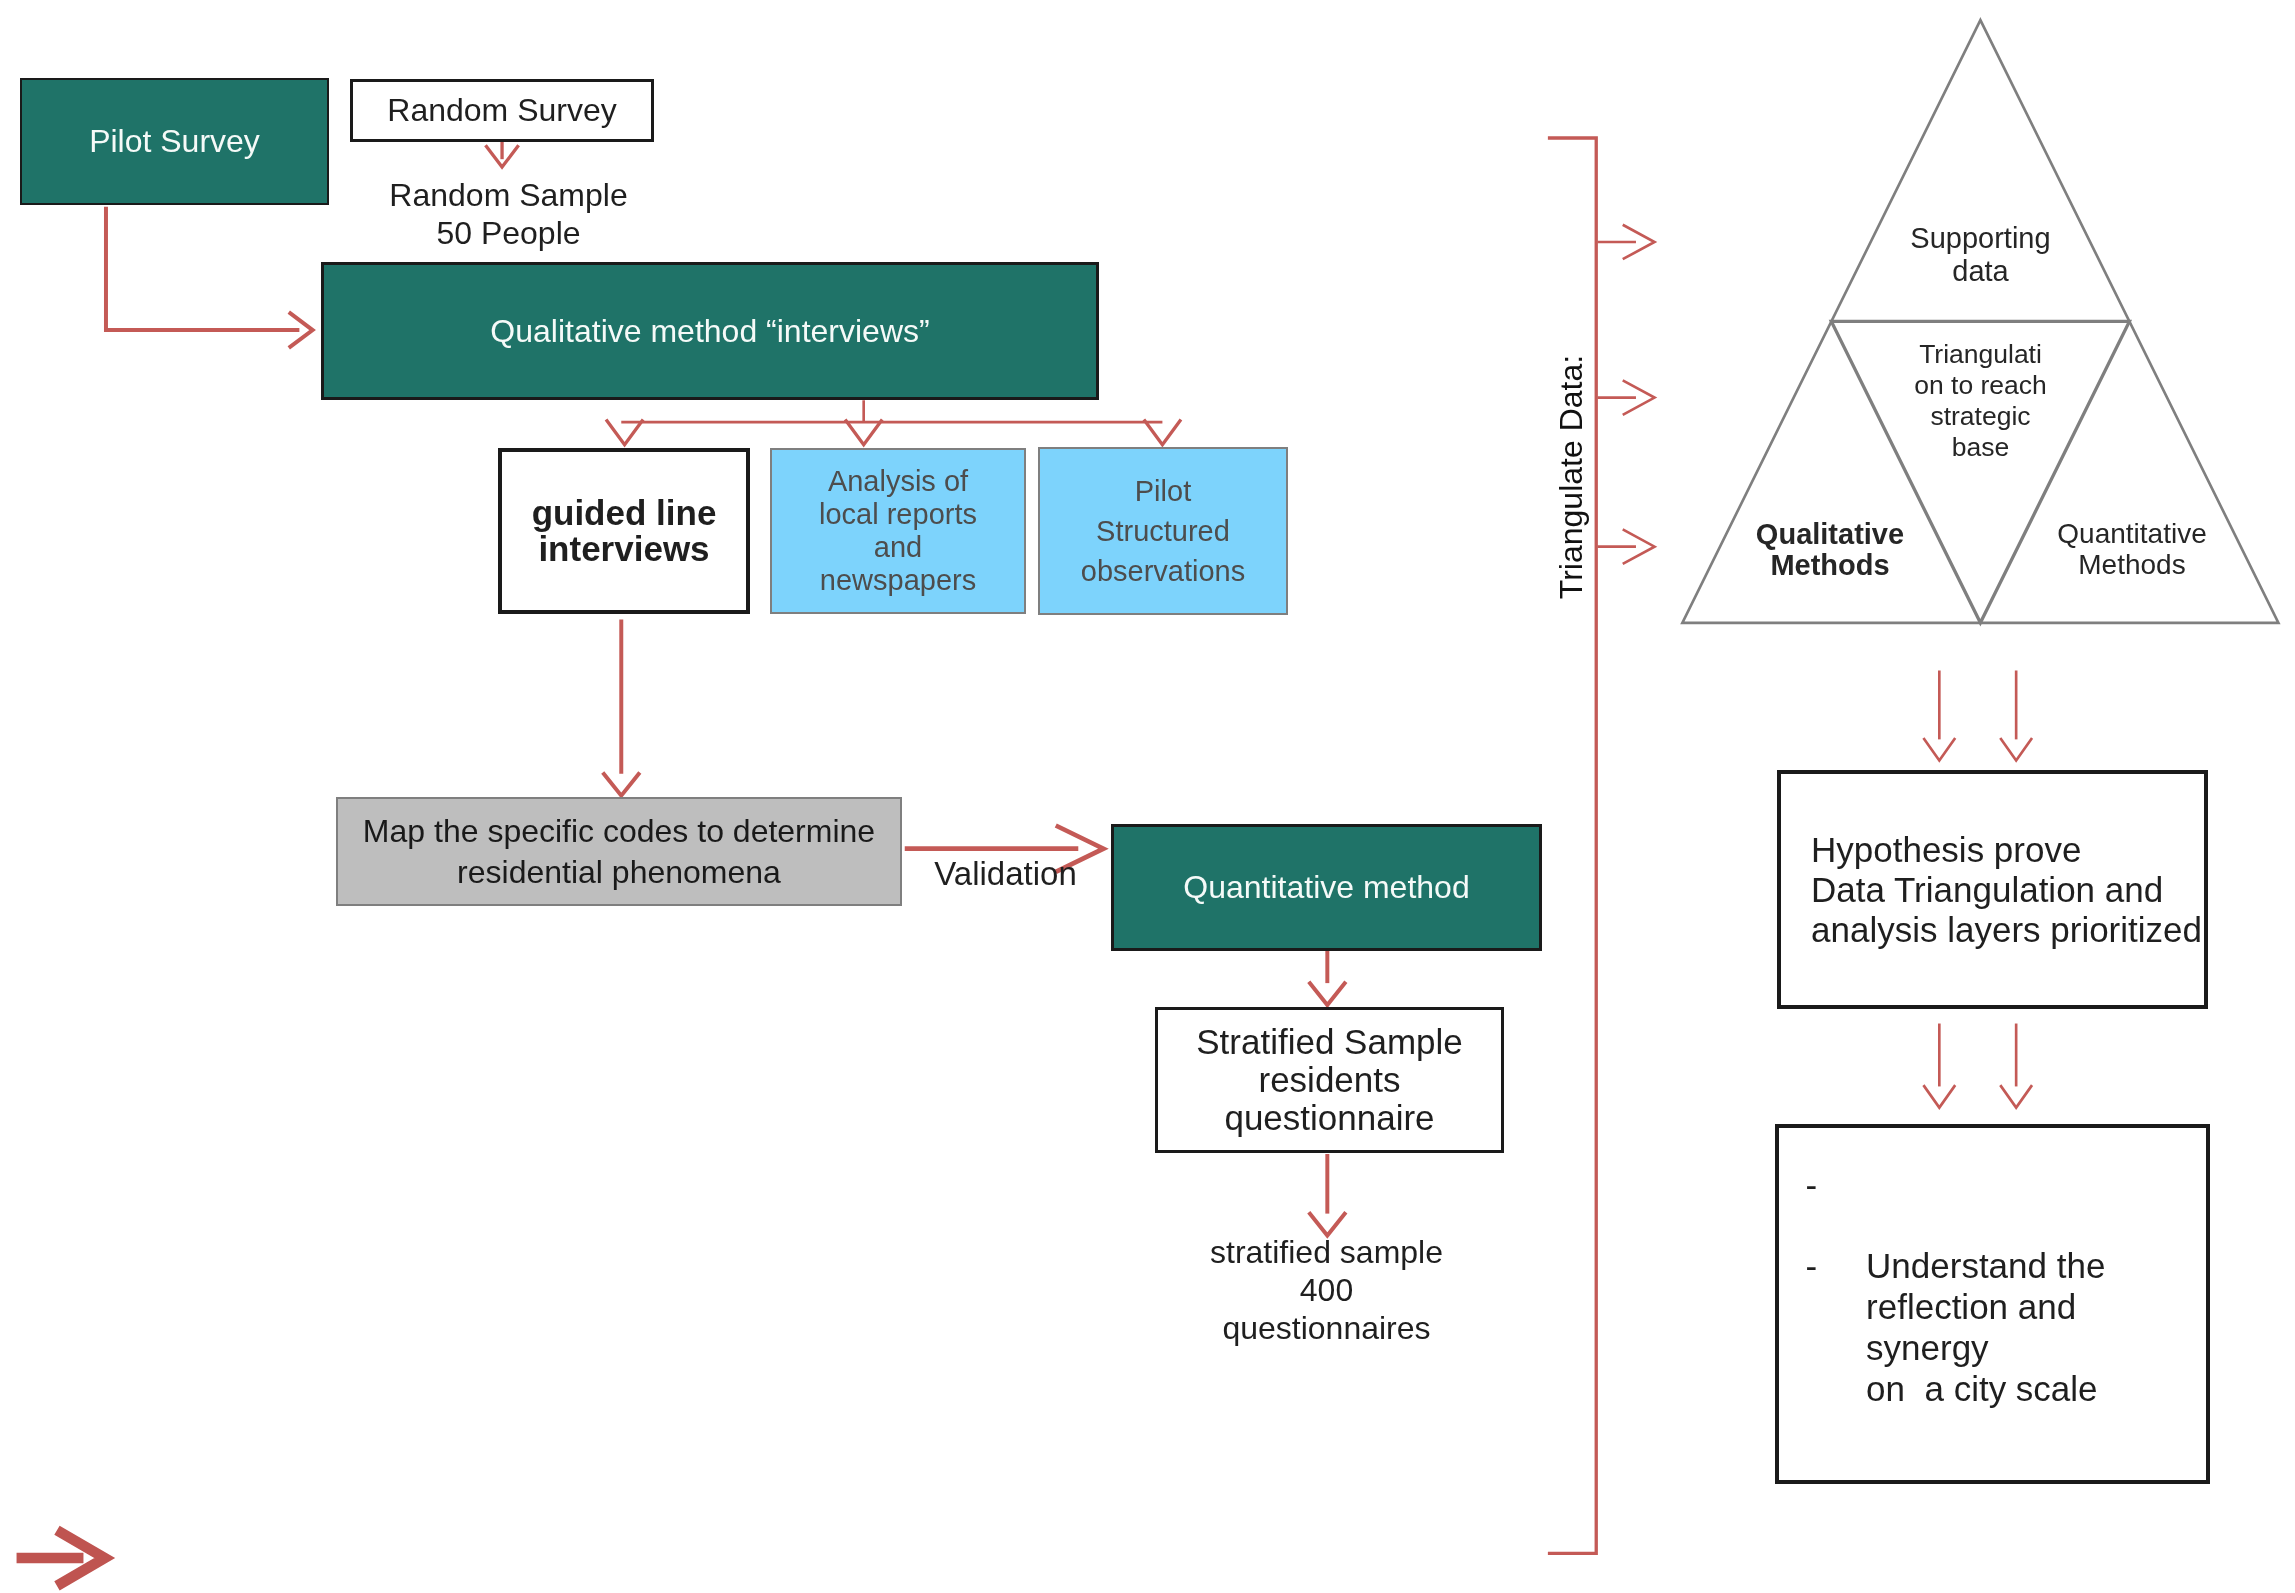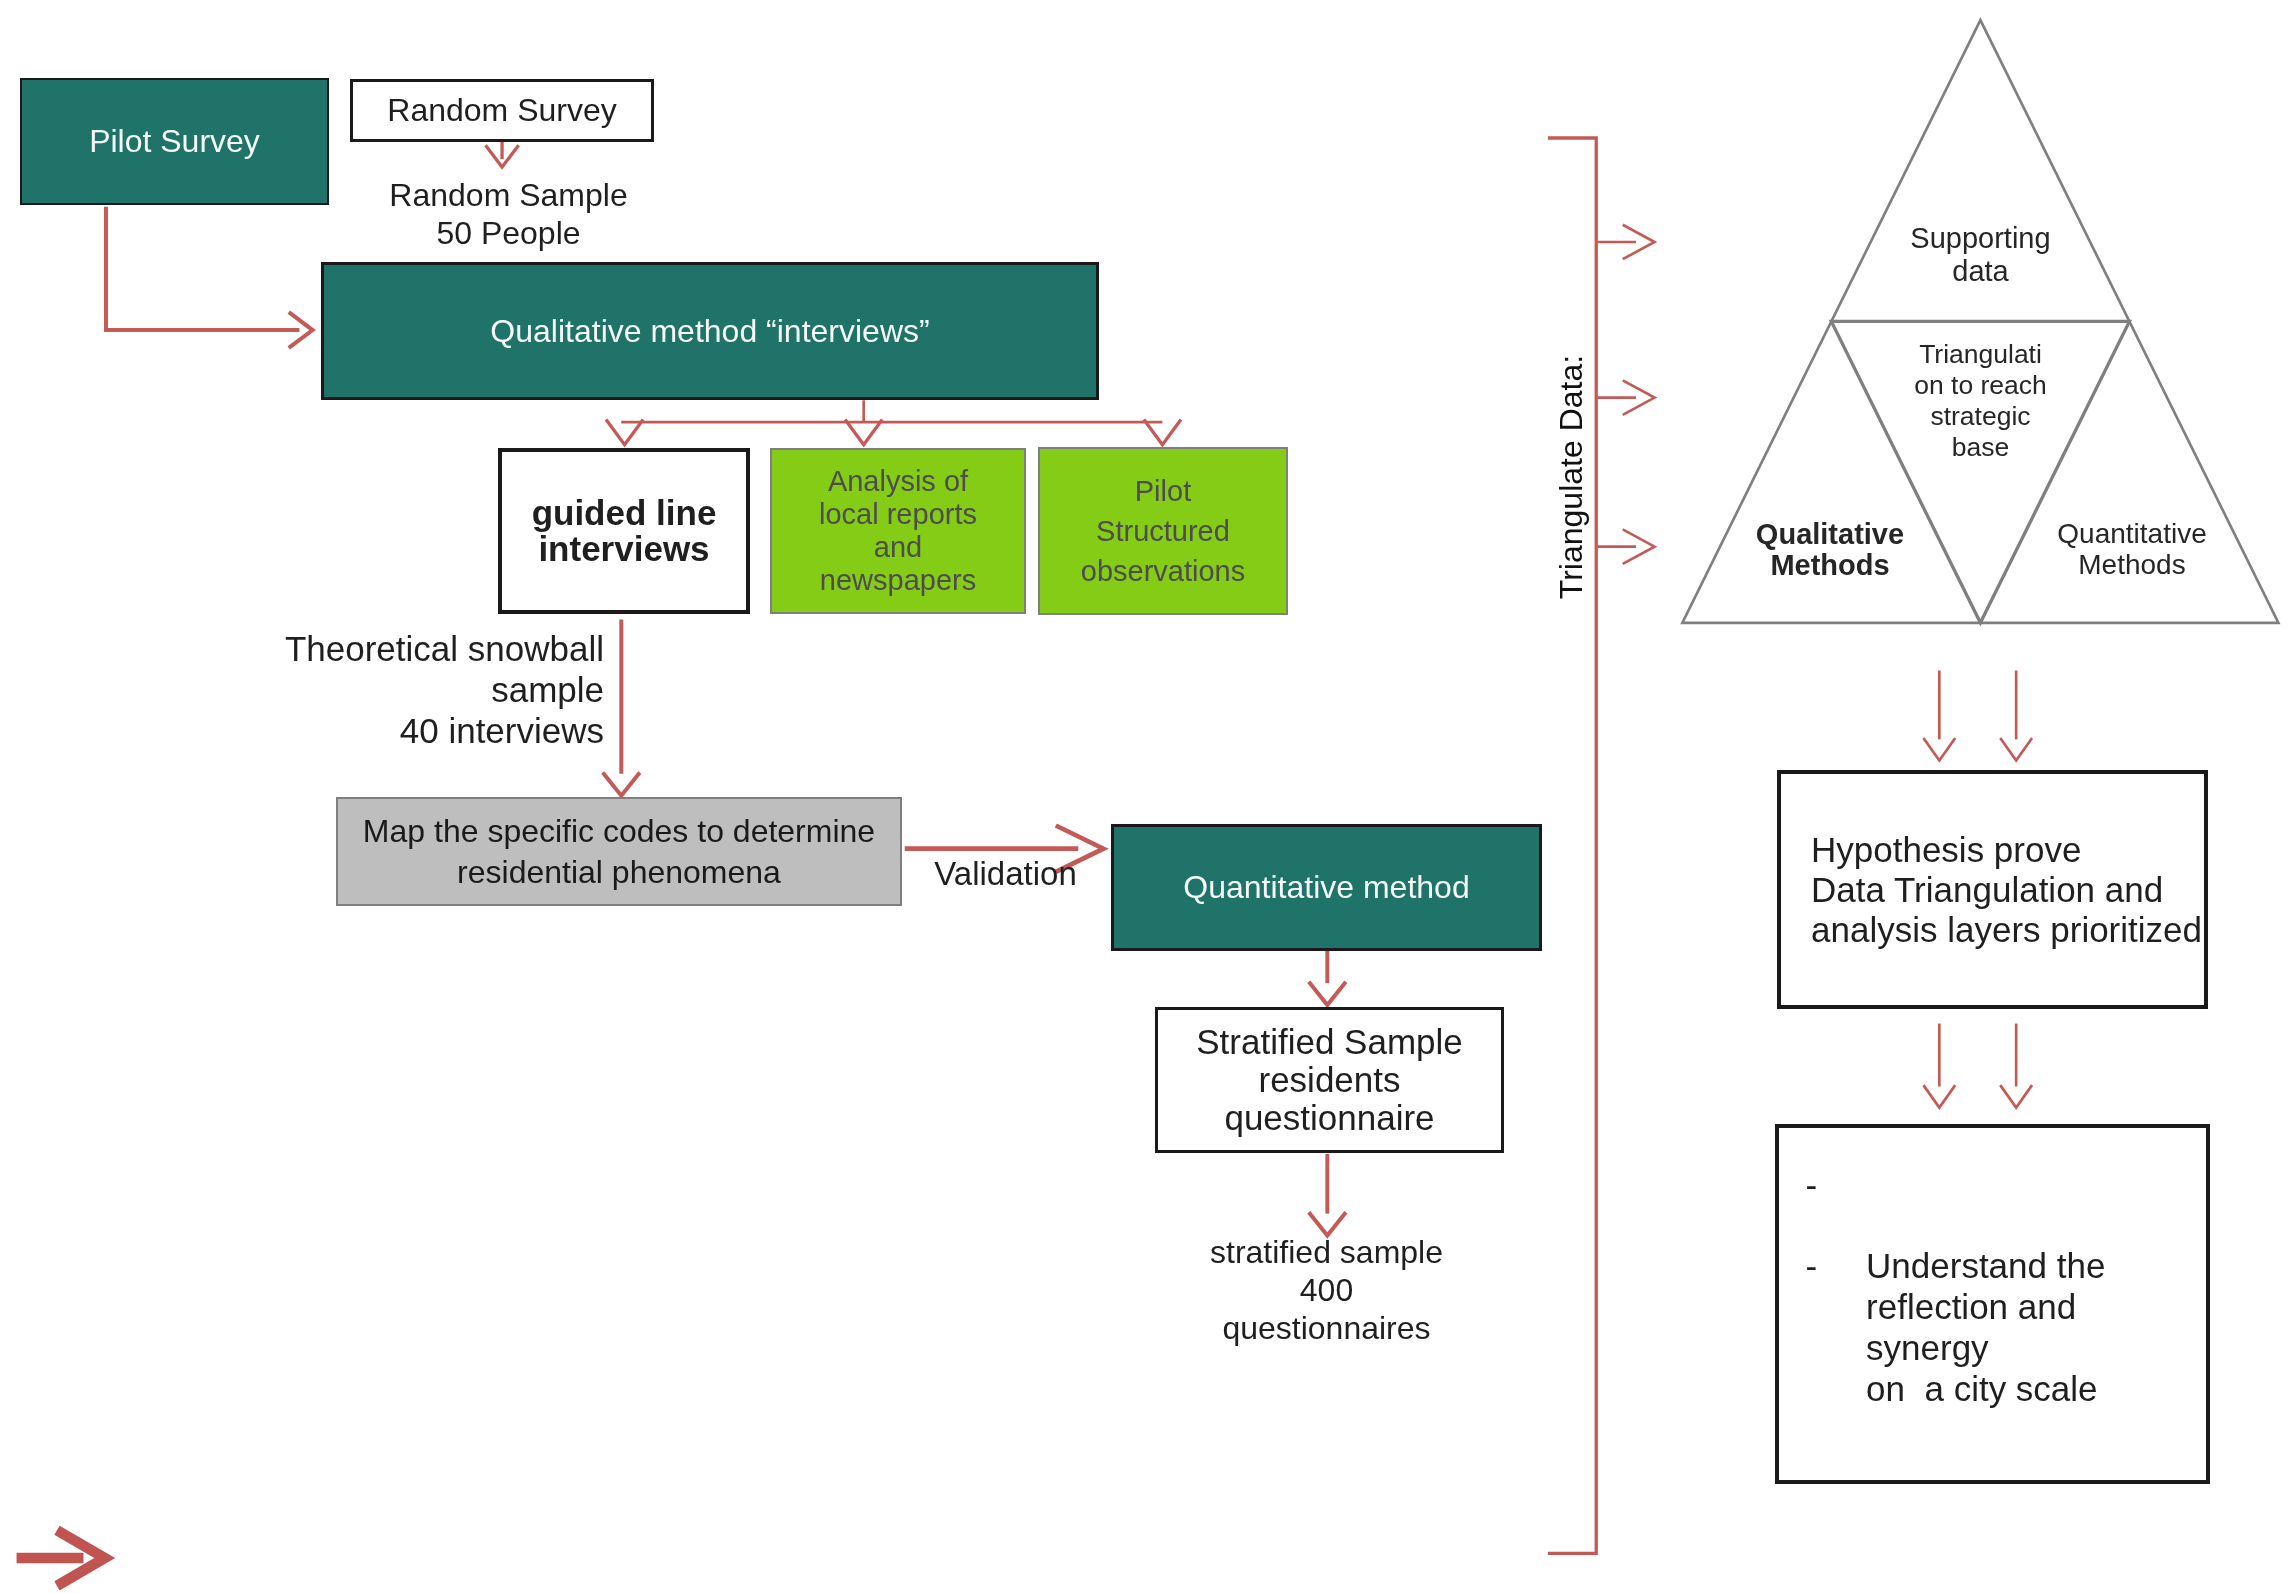--- a/index.html
+++ b/index.html
@@ -12,21 +12,21 @@
     position:relative; width:2295px; height:1594px; background:#ffffff;
     font-family:"Liberation Sans", sans-serif; overflow:hidden;
   }
   #art{position:absolute; left:0; top:0;}
   .box{
     position:absolute; box-sizing:border-box; display:flex; flex-direction:column;
     align-items:center; justify-content:center; text-align:center;
   }
   .teal-box{background:var(--teal); border:3.3px solid var(--black); color:var(--white-text);}
   .white-box{background:#ffffff; border:3.3px solid var(--black); color:var(--text);}
-  .grayline-box{background:#84cc16; border:2.6px solid var(--gray-border); color:var(--gray-text);}
+  .grayline-box{background:#7dd3fc; border:2.6px solid var(--gray-border); color:var(--gray-text);}
   .grayfill-box{background:var(--gray-fill); border:2.6px solid var(--gray-border); color:var(--black);}
   .caption{position:absolute; color:var(--text);}
   .center{text-align:center;}
   .right{text-align:right;}
   .left{text-align:left;}
   .prewrap{white-space:pre-wrap;}
   .f48{font-size:32px;} .f46{font-size:35px;} .f44{font-size:29px;}
   .f42{font-size:28px;} .f40{font-size:26.5px;} .f50{font-size:33px;}
   .bold{font-weight:bold;}
   .arrow-line{stroke:var(--arrow-red); fill:none; stroke-linejoin:miter;}
@@ -122,24 +122,20 @@
     <div>and</div>
     <div>newspapers</div>
   </div>
 
   <div class="box grayline-box f44" style="left:1038px;top:447px;width:250px;height:168px;line-height:40px;">
     <div>Pilot</div>
     <div>Structured</div>
     <div>observations</div>
   </div>
 
-  <div class="caption right f46" style="left:207px;top:628px;width:397px;line-height:41px;">
-    <div class="prewrap">Theoretical snowball  sample</div>
-    <div>40 interviews</div>
-  </div>
 
   <div class="box grayfill-box f48" style="left:336px;top:797px;width:566px;height:109px;line-height:41px;">
     <div>Map the specific codes to determine</div>
     <div>residential phenomena</div>
   </div>
 
   <div class="caption center f50" style="left:914px;top:855px;width:183px;">Validation</div>
 
   <div class="box teal-box f48" style="left:1111px;top:788px;width:431px;height:127px;margin-top:36px;">
     <div>Quantitative method</div>

